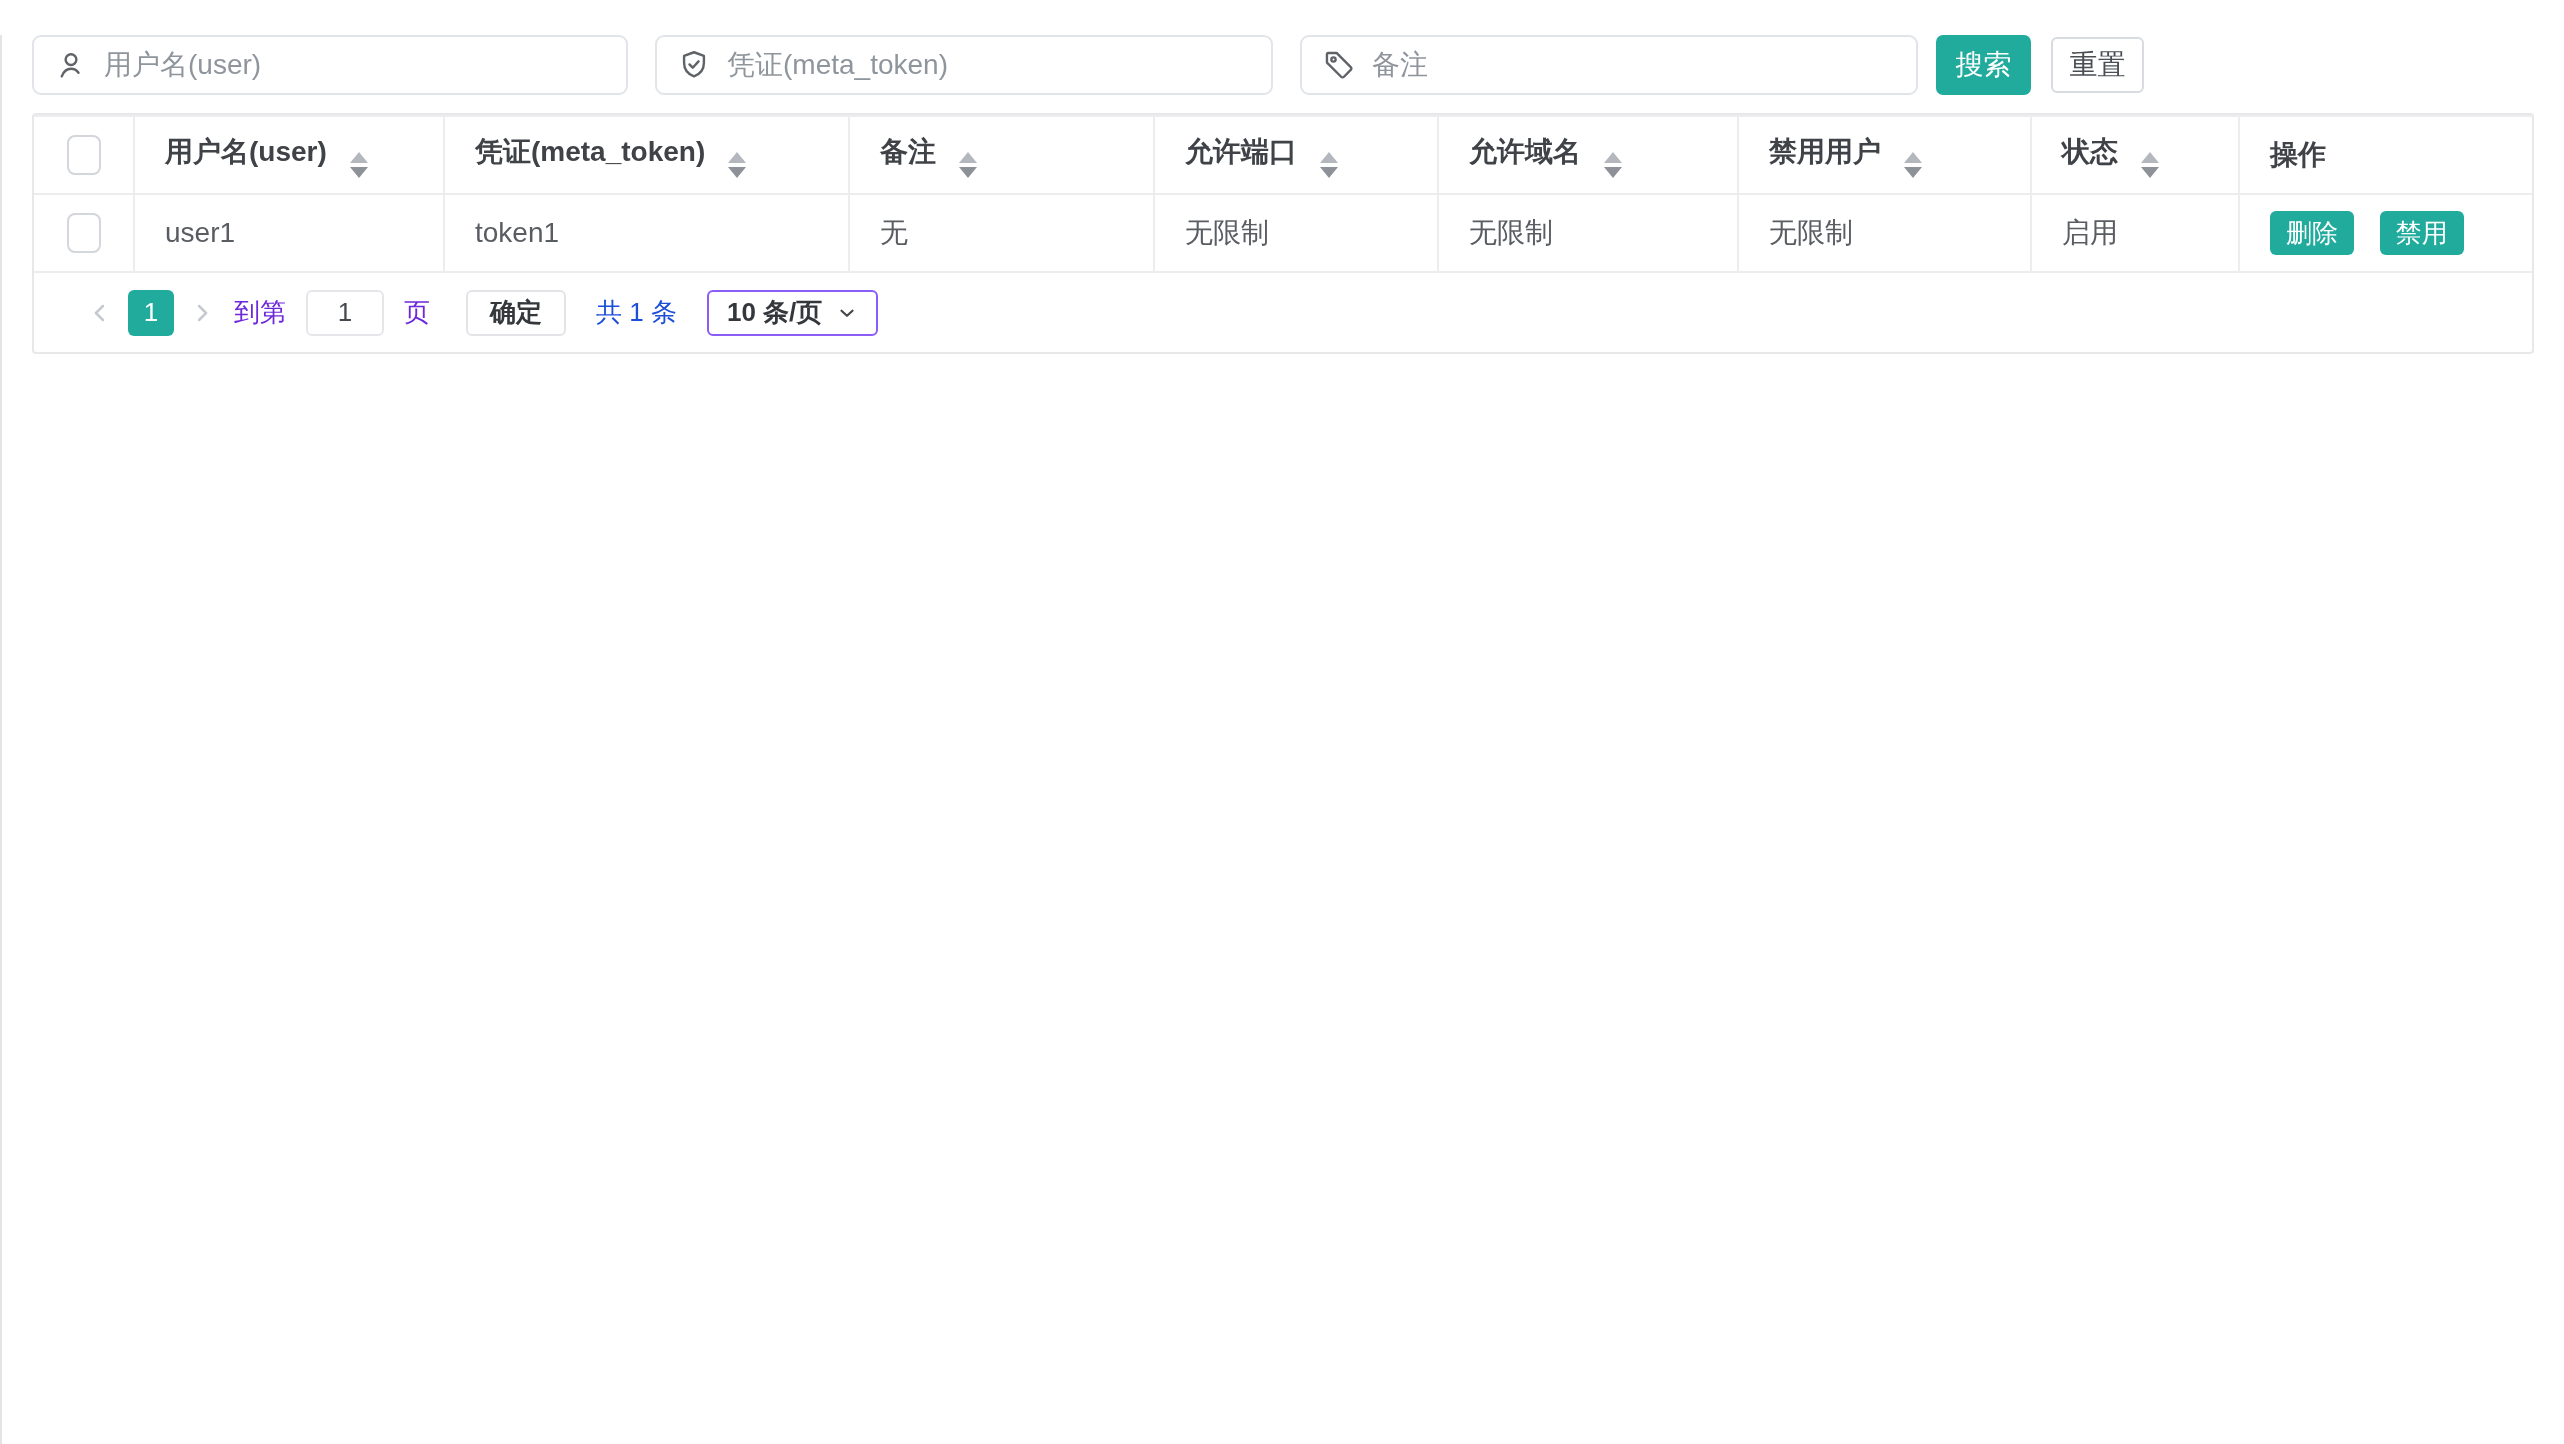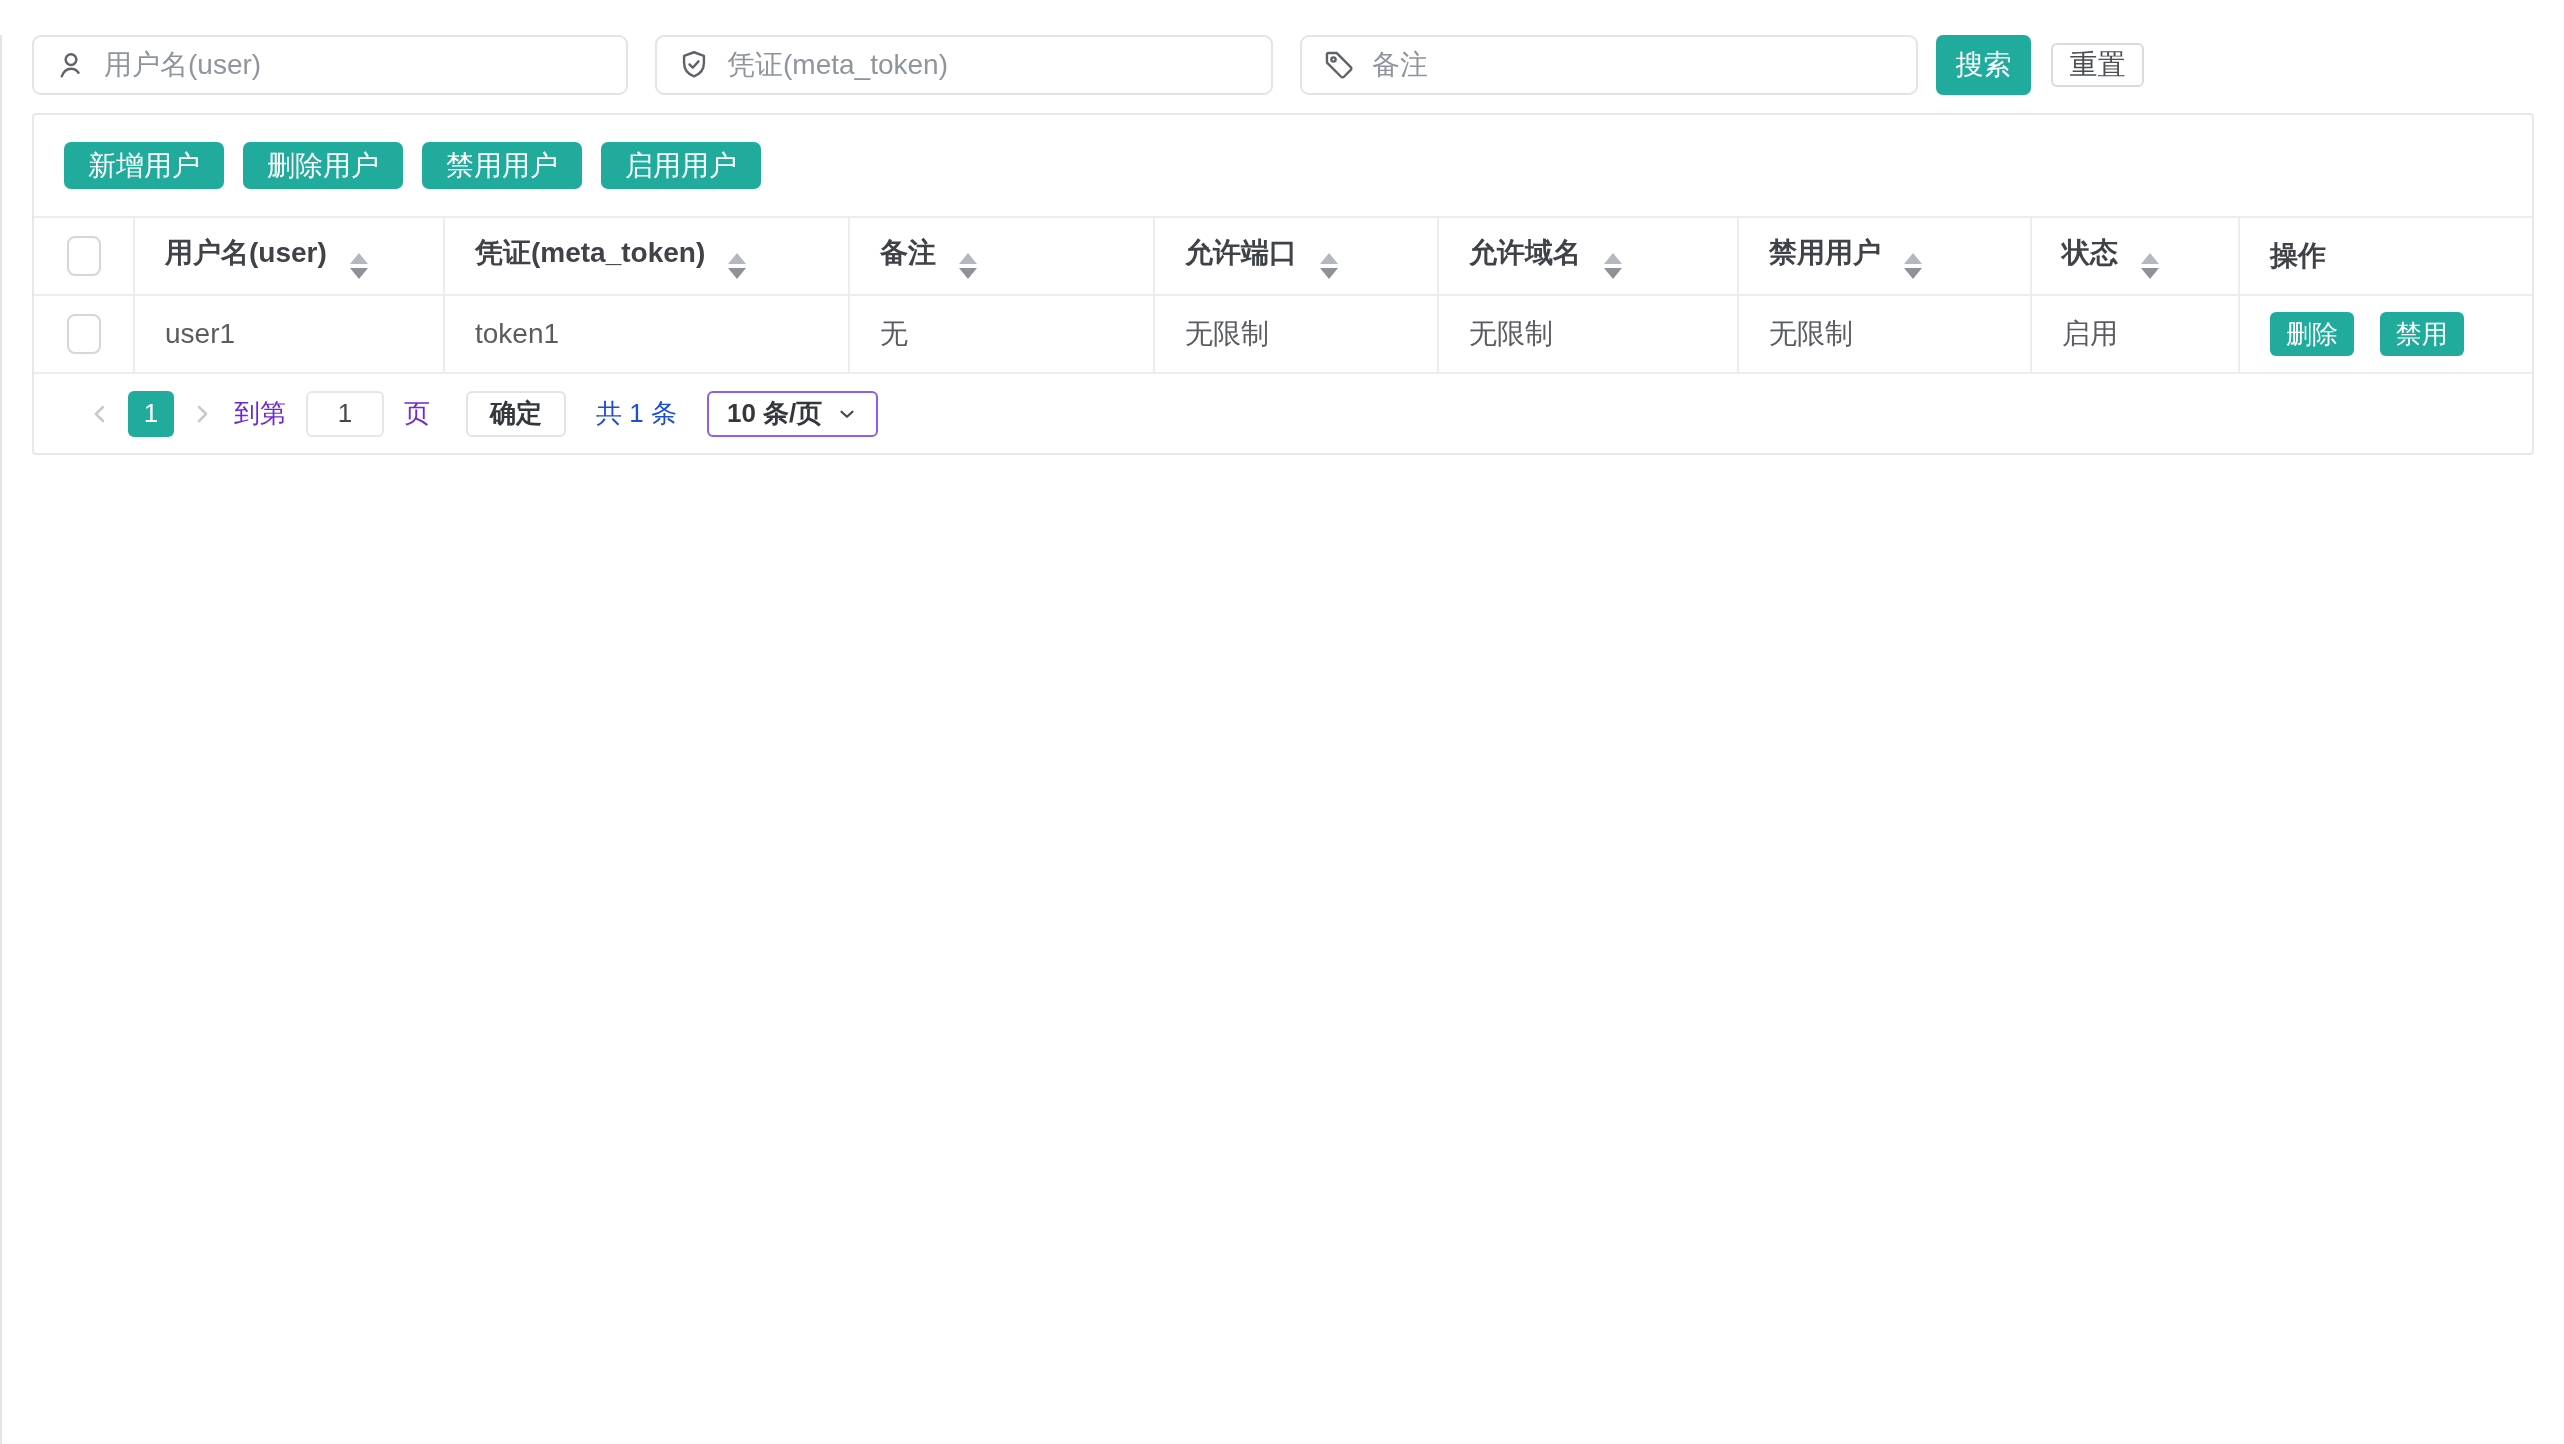--- a/index.html
+++ b/index.html
@@ -14,21 +14,21 @@
   .f-input svg { flex:0 0 auto; margin-right:16px; }
   .f-input input { border:none; outline:none; flex:1 1 auto; font-size:28px; color:#45494e;
     font-family:inherit; background:transparent; }
   .f-input input::placeholder { color:#8f959c; }
   .f-user  { width:596px; }
   .f-token { width:618px; margin-left:27px; }
   .f-note  { width:618px; margin-left:27px; }
   .btn { display:inline-flex; align-items:center; justify-content:center; cursor:pointer;
     font-family:inherit; font-size:28px; border:none; border-radius:7px; }
   .btn-search { width:95px; height:60px; margin-left:18px; background:var(--accent); color:#fff; }
-  .btn-reset  { width:93px; height:44px; margin-left:20px; background:#fff; color:#4a4e54;
+  .btn-reset  { width:93px; height:56px; margin-left:20px; background:#fff; color:#4a4e54;
     border:2px solid #d8dbdf; border-radius:6px; }
 
   
   .panel { margin:18px 30px 0 30px; border:2px solid #e7e8ea; border-radius:4px; background:#fff; }
   .toolbar { padding:27px 30px; display:flex; gap:19px; }
   .btn-tool { height:47px; padding:0 24px; background:var(--accent); color:#fff;
     border-radius:7px; font-size:28px; }
 
   
   table { width:100%; border-collapse:collapse; table-layout:fixed; border-top:2px solid #ededef; }
@@ -88,26 +88,20 @@
           <circle cx="8.1" cy="8.1" r="1.5"></circle>
       </svg>
       <input type="text" placeholder="备注" style="">
     </label>
     <button class="btn btn-search">搜索</button>
     <button class="btn btn-reset">重置</button>
   </div>
 
   <div class="panel">
 
-    <div class="toolbar">
-      <button class="btn btn-tool">新增用户</button>
-      <button class="btn btn-tool">删除用户</button>
-      <button class="btn btn-tool">禁用用户</button>
-      <button class="btn btn-tool">启用用户</button>
-    </div>
 
     <table>
       <colgroup>
         <col style="width:100px">
           <col style="width:310px">
           <col style="width:405px">
           <col style="width:305px">
         <col style="width:284px">
           <col style="width:300px">
           <col style="width:293px">

